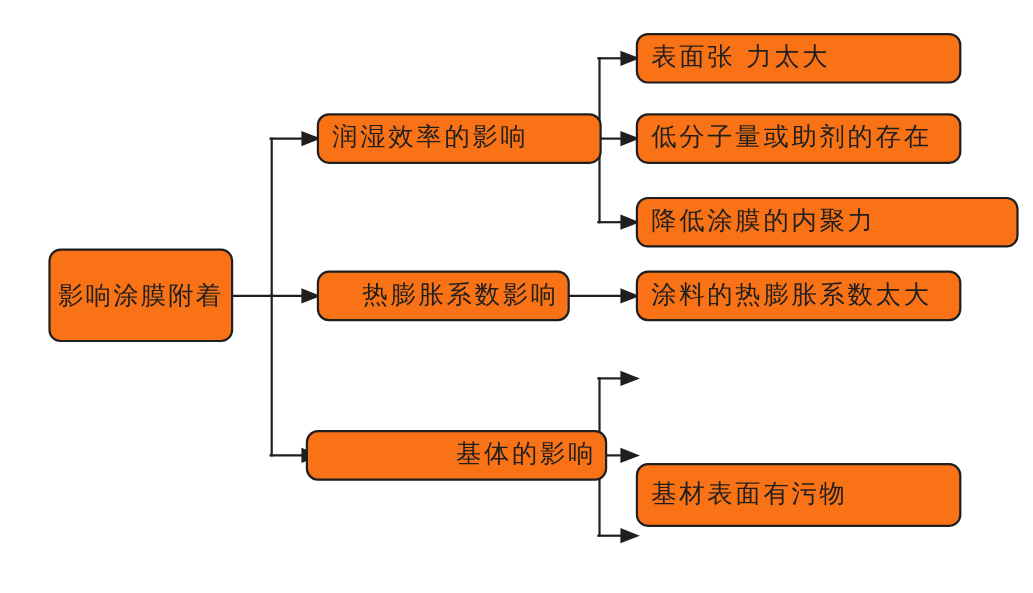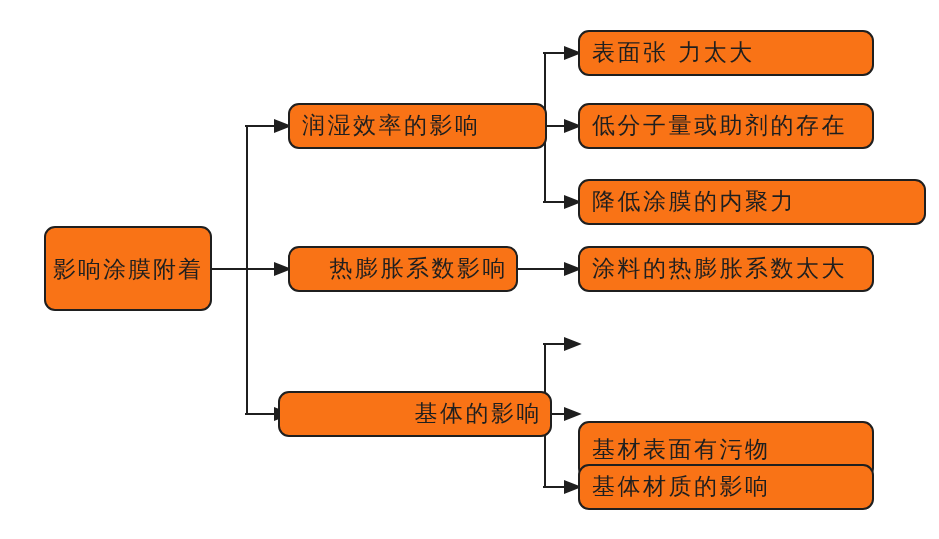--- a/index.html
+++ b/index.html
@@ -107,17 +107,14 @@
   </div>
   <div class="node leaf" style="left:578px; top:179px; width:348px; height:46px;">
     <span>降低涂膜的内聚力</span>
   </div>
   <div class="node leaf" style="left:578px; top:246px; width:296px; height:46px;">
     <span>涂料的热膨胀系数太大</span>
   </div>
   <div class="node leaf" style="left:578px; top:391px; width:296px; height:58px;margin-top:30px;">
     <span>基材表面有污物</span>
   </div>
-  <div class="node leaf" style="left:578px; top:464px; width:296px; height:46px;">
-    <span>基体材质的影响</span>
-  </div>
 
 </div>
 
 </body></html>

